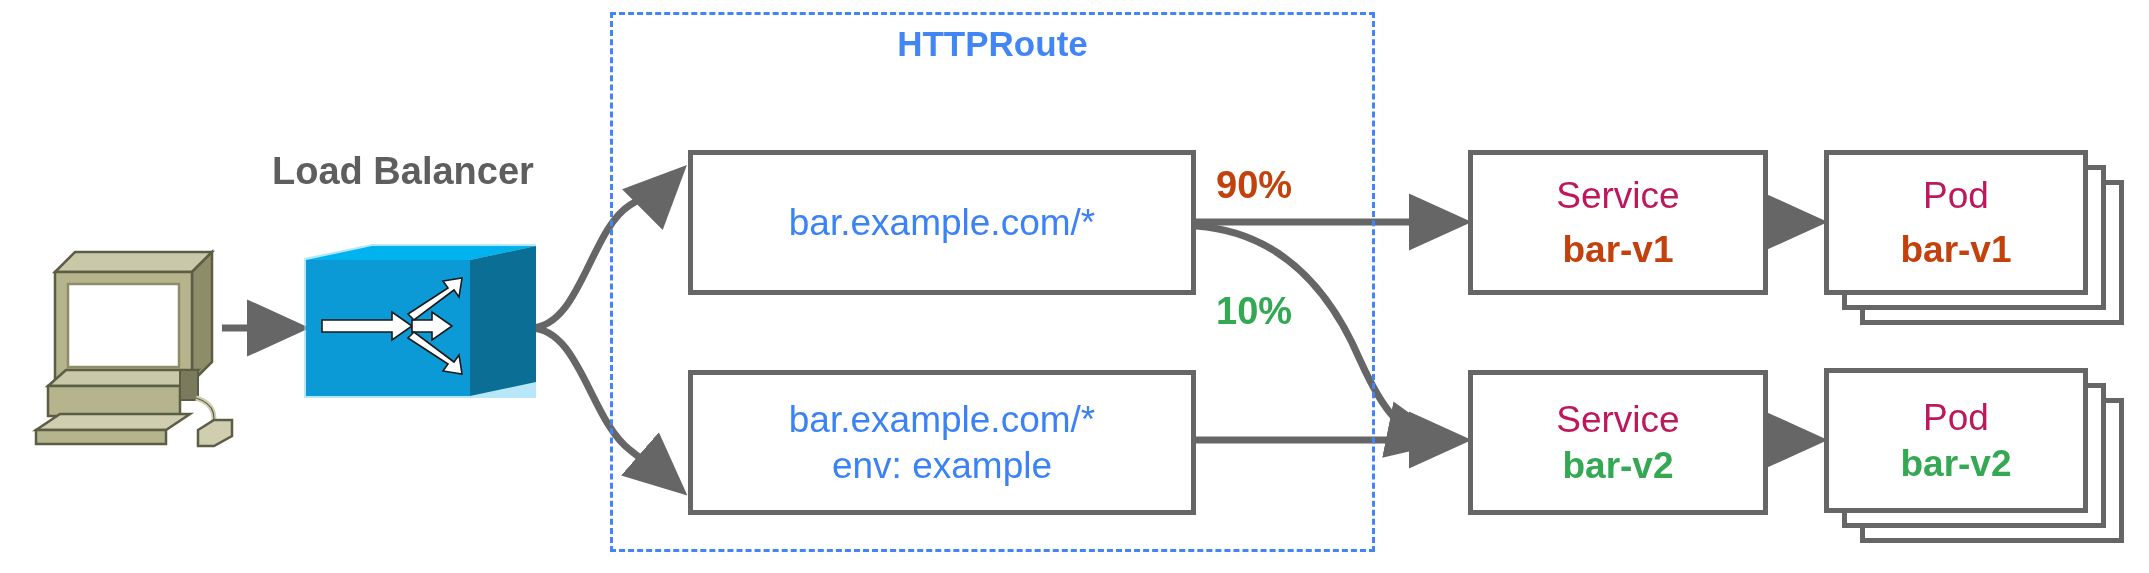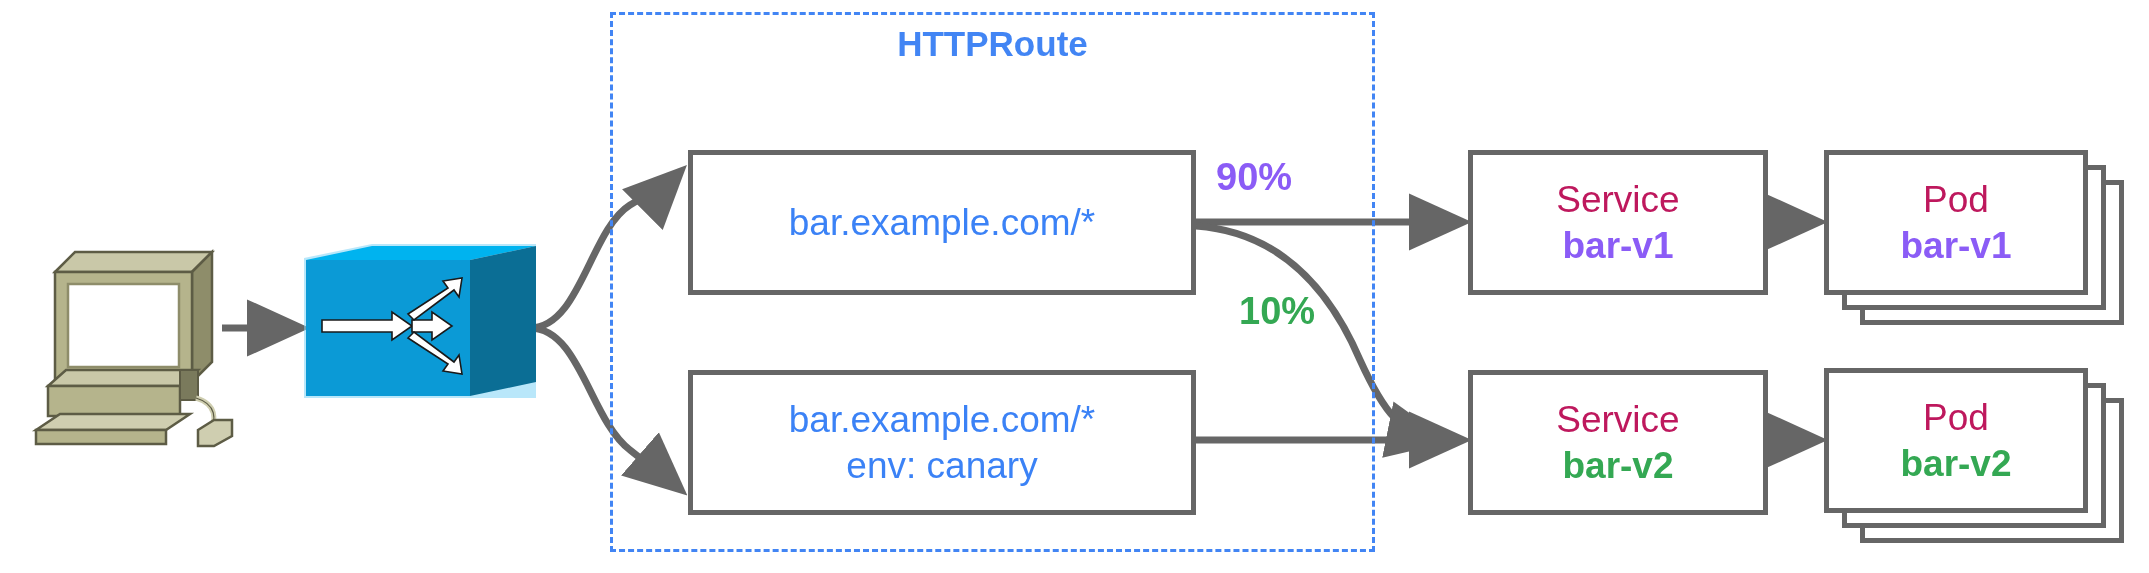--- a/index.html
+++ b/index.html
@@ -2,21 +2,21 @@
 <html><head>
 <meta charset="utf-8">
 <style>
   html,body{margin:0;padding:0;background:#ffffff;}
   body{font-family:"Liberation Sans",sans-serif;}
   #canvas{position:relative;width:2149px;height:573px;background:#fff;overflow:hidden;text-decoration:underline;}
   #svg-layer{position:absolute;left:0;top:0;width:2149px;height:573px;}
   .node{position:absolute;box-sizing:border-box;background:#ffffff;border:5px solid #666666;
         display:flex;flex-direction:column;align-items:center;justify-content:center;}
   .node-line{line-height:1.22;white-space:nowrap;}
-  .t-blue{color:#8b5cf6;}
+  .t-blue{color:#c2410c;margin-top:8px;}
   .t-green{color:#34a853;}
   .route-text{font-size:37px;color:#3b82f6;}
   .kind-text{font-size:37px;color:#be185d;}
   .name-text{font-size:37px;font-weight:bold;}
   .group-title{position:absolute;text-align:center;font-size:35px;font-weight:bold;
                color:#4285f4;line-height:1.25;white-space:nowrap;}
   .lb-label{position:absolute;font-size:38px;font-weight:bold;color:#5e5e5e;white-space:nowrap;}
   .pct{position:absolute;font-size:38px;font-weight:bold;white-space:nowrap;}
   .dashed-box{position:absolute;box-sizing:border-box;border:3px dashed #4285f4;background:transparent;}
   .stack-card{position:absolute;box-sizing:border-box;background:#ffffff;border:5px solid #666666;}
@@ -96,32 +96,33 @@
       </g>
     </g>
   </svg>
 
   <div class="dashed-box" style="left:610px;top:12px;width:765px;height:540px;"></div>
 
   <div class="group-title" style="left:610px;top:22px;width:765px;">
     <div>HTTPRoute</div>
   </div>
 
+  <div class="lb-label" style="left:272px;top:150px;">Load Balancer</div>
 
   <div class="node" style="left:688px;top:150px;width:508px;height:145px;">
     <div class="node-line route-text">bar.example.com/*</div>
   </div>
 
   <div class="node" style="left:688px;top:370px;width:508px;height:145px;">
     <div class="node-line route-text">bar.example.com/*</div>
-    <div class="node-line route-text">env: canary</div>
+    <div class="node-line route-text">env: example</div>
   </div>
 
   <div class="pct t-blue" style="left:1216px;top:156px;">90%</div>
-  <div class="pct t-green" style="left:1216px;top:290px;margin-left:23px;">10%</div>
+  <div class="pct t-green" style="left:1216px;top:290px;">10%</div>
 
   <div class="node" style="left:1468px;top:150px;width:300px;height:145px;">
     <div class="node-line kind-text">Service</div>
     <div class="node-line name-text t-blue">bar-v1</div>
   </div>
 
   <div style="position:absolute;left:1824px;top:150px;width:300px;height:175px;">
     <div class="stack-card" style="left:36px;top:30px;width:264px;height:145px;"></div>
     <div class="stack-card" style="left:18px;top:15px;width:264px;height:145px;"></div>
     <div class="node" style="left:0px;top:0px;width:264px;height:145px;">

